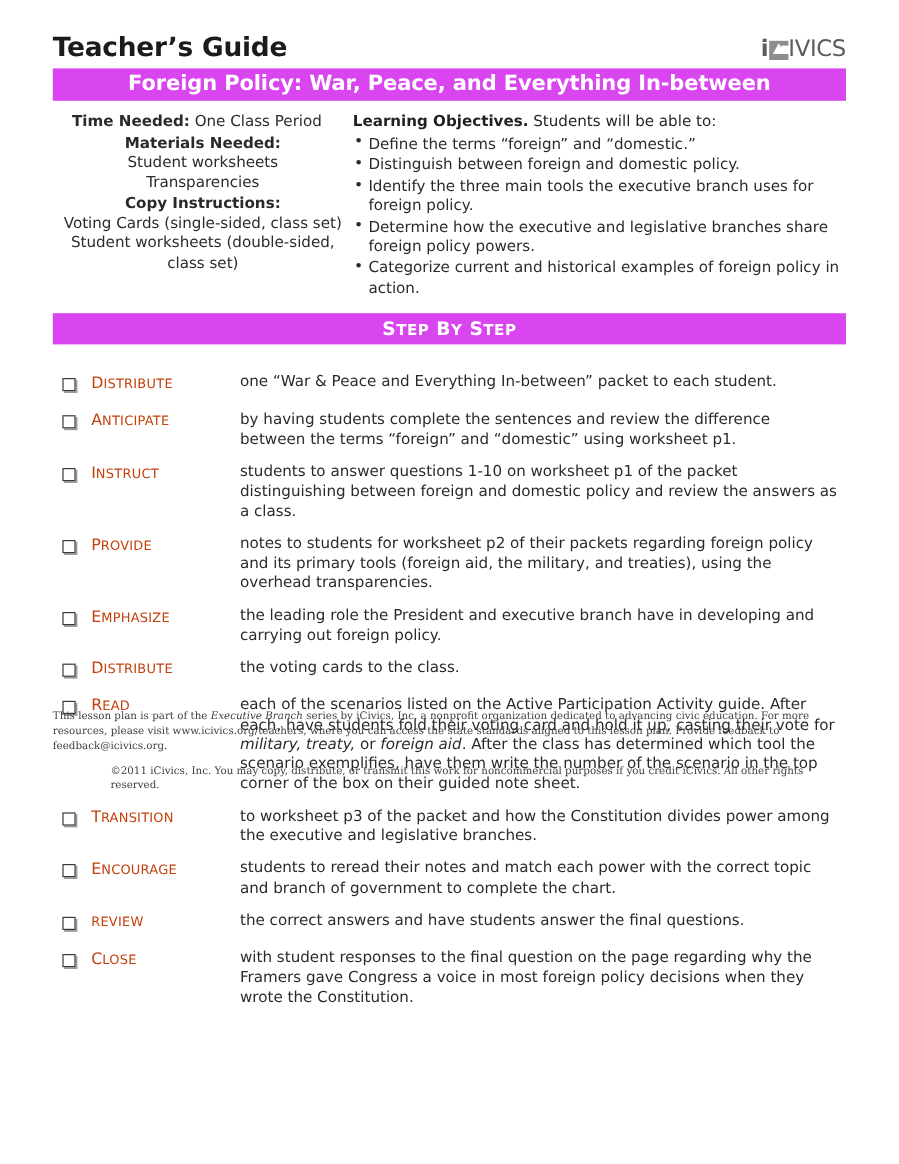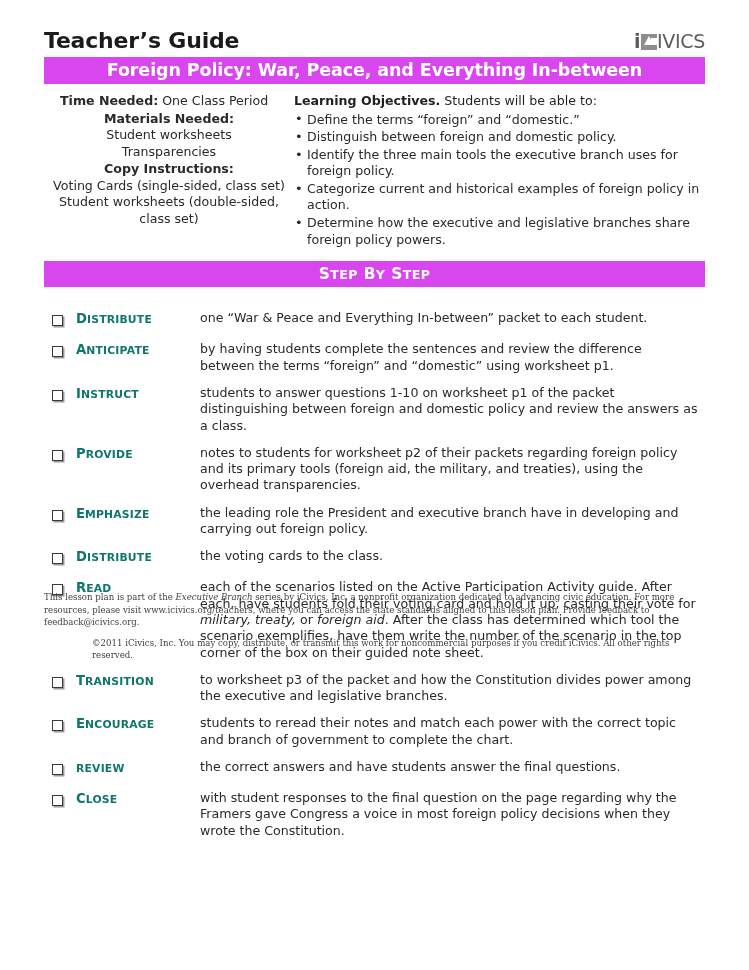--- a/index.html
+++ b/index.html
@@ -181,22 +181,22 @@
     width: 9px;
     height: 9px;
     border: 1.5px solid #3a3a3a;
     box-shadow: 1.5px 1.5px 0 0 #9a9a9a;
     background: #ffffff;
     box-sizing: content-box;
   }
   .step-label {
     flex: 0 0 124px;
     width: 124px;
-    font-weight: bold;
-    color: #0f766e;
+    font-weight: normal;
+    color: #c2410c;
     line-height: 15px;
     white-space: nowrap;
   }
   .step-label .cap  { font-size: 13.2px; }
   .step-label .rest { font-size: 10.8px; letter-spacing: 0.2px; }
   .step-label.all-small .cap { font-size: 10.8px; letter-spacing: 0.2px; }
   .step-body {
     flex: 1 1 auto;
     font-size: 12.6px;
     line-height: 16.3px;
@@ -259,22 +259,22 @@
     </div>
 
     <div class="info-right">
       <div class="obj-head">
         <b>Learning Objectives.</b><span> Students will be able to:</span>
       </div>
       <ul class="objectives">
         <li>Define the terms “foreign” and “domestic.”</li>
         <li>Distinguish between foreign and domestic policy.</li>
         <li>Identify the three main tools the executive branch uses for foreign policy.</li>
+        <li>Determine how the executive and legislative branches share foreign policy powers.</li>
         <li>Categorize current and historical examples of foreign policy in action.</li>
-        <li>Determine how the executive and legislative branches share foreign policy powers.</li>
       </ul>
     </div>
   </div>
 
   <div class="bar step-bar">
     <span class="sc-big">S</span><span class="sc-sm">TEP</span><span class="sc-big">&nbsp;</span><span class="sc-big">B</span><span class="sc-sm">Y</span><span class="sc-big">&nbsp;</span><span class="sc-big">S</span><span class="sc-sm">TEP</span>
   </div>
 
   <div class="steps" id="steps-container">
       <div class="step">

